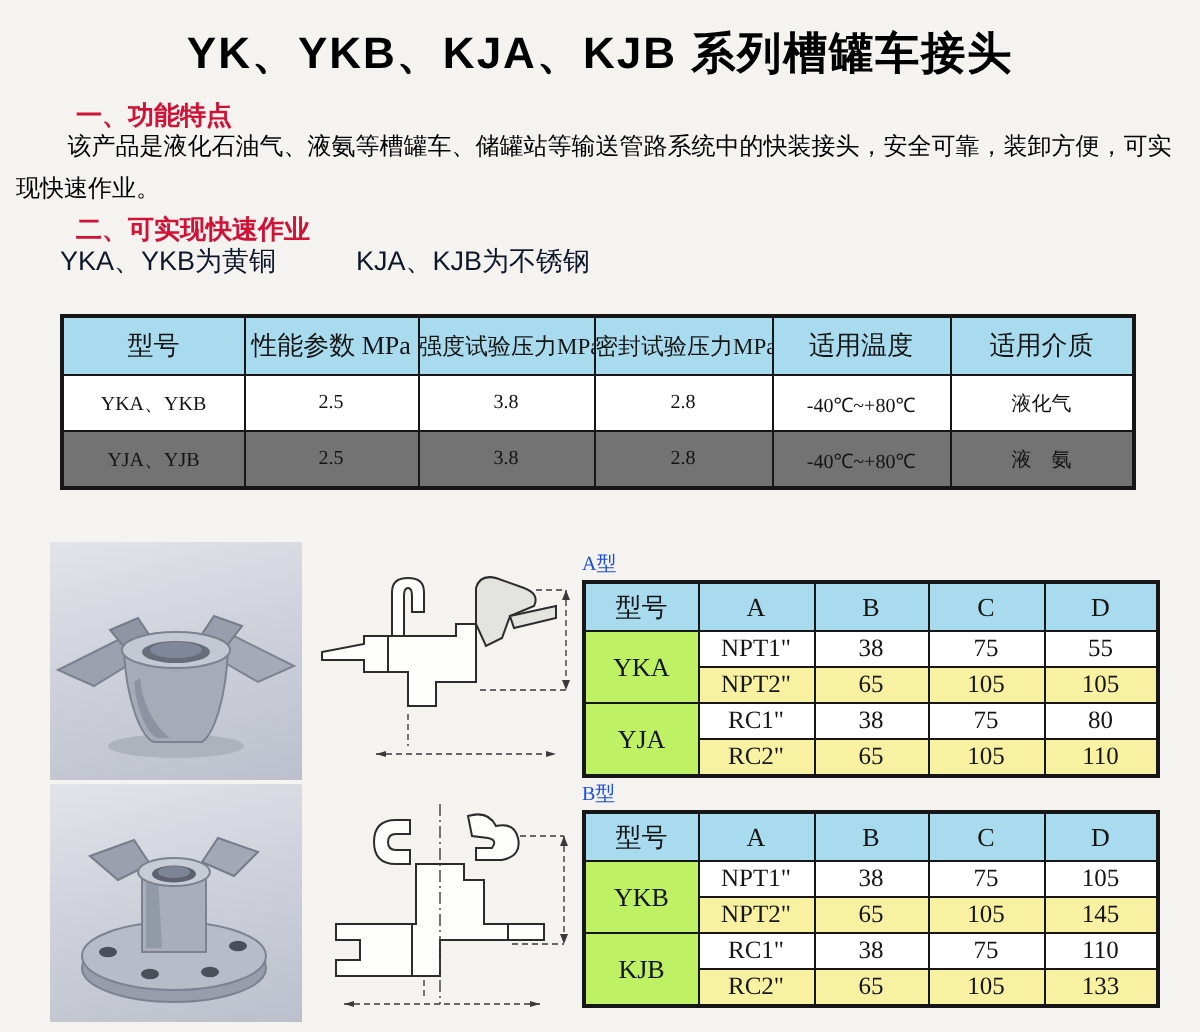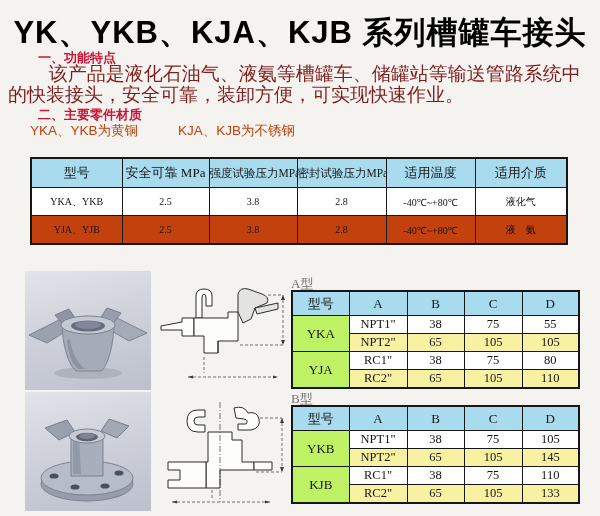--- a/index.html
+++ b/index.html
@@ -3,50 +3,50 @@
 <meta charset="utf-8">
 <style>
   html,body{margin:0;padding:0;}
   #page{
     position:relative; width:600px; height:516px; overflow:hidden;
     background:#f4f3f0; color:#1c1c1c;
     font-family:"Liberation Sans", sans-serif;
   }
   .title{
     position:absolute; top:12px; left:0; width:100%; text-align:center;
-    font-size:31px; font-weight:bold; letter-spacing:1px; color:#000;
+    font-size:22px; font-weight:bold; letter-spacing:1px; color:#000;
   }
   .sec-head{
     position:absolute; left:38px; color:#cf1236; font-weight:bold; font-size:13px;
   }
   .para{
     position:absolute; left:8px; top:63px; width:586px; margin:0;
-    font-size:19px; line-height:21px; text-indent:2.15em; color:#7f1d1d;
+    font-size:12px; line-height:21px; text-indent:2.15em; color:#000000;
   }
   .materials{
-    position:absolute; left:30px; top:122px; font-size:13.5px; color:#c2410c;
+    position:absolute; left:30px; top:122px; font-size:13.5px; color:#0f172a;
   }
   .materials .mat2{ margin-left:40px; }
 
   table{ border-collapse:collapse; table-layout:fixed; background:#fff; }
   th,td{
     border:1px solid #161616; text-align:center; padding:0;
     font-family:"Liberation Serif", serif; color:#141414;
     overflow:hidden; white-space:nowrap;
   }
   .perf{
     position:absolute; left:30px; top:157px; width:536px; border:2px solid #161616;
   }
   .perf th{ height:28px; background:#a9dbee; font-weight:normal; font-size:13px; }
   .perf th.hsmall{ font-size:11.5px; }
   .perf td{ height:27px; font-size:10px; }
-  .perf tr.ylw td{ background:#c2410c; }
+  .perf tr.ylw td{ background:#737373; }
 
   .type-label{
-    position:absolute; font-family:"Liberation Serif", serif; font-size:13px; color:#737373;
+    position:absolute; font-family:"Liberation Serif", serif; font-size:10px; color:#1d4ed8;
   }
   .dim{
     position:absolute; width:287px; border:2px solid #161616;
   }
   .dim th{ height:23px; background:#a9dbee; font-weight:normal; font-size:13px; }
   .dim td{ height:17px; font-size:12.5px; }
   .dim td.model{ font-size:13px; background:#bef264; }
   .dim td.ylw{ background:#f8f1a1; }
 
   .photo{
@@ -58,39 +58,39 @@
 </head>
 <body>
 
 <div id="page">
 
   <div class="title">YK、YKB、KJA、KJB 系列槽罐车接头</div>
 
   <div class="sec-head" style="top:49px">一、功能特点</div>
   <p class="para">该产品是液化石油气、液氨等槽罐车、储罐站等输送管路系统中的快装接头，安全可靠，装卸方便，可实现快速作业。</p>
 
-  <div class="sec-head" style="top:106px">二、主要零件材质</div>
+  <div class="sec-head" style="top:106px">二、可实现快速作业</div>
   <div class="materials">
     <span>YKA、YKB为黄铜</span><span class="mat2">KJA、KJB为不锈钢</span>
   </div>
 
 
   <table class="perf">
     <colgroup>
         <col style="width:91px">
         <col style="width:87px">
         <col style="width:88px">
         <col style="width:89px">
         <col style="width:89px">
         <col style="width:92px">
       </colgroup>
     <tbody>
         <tr>
       <th>型号</th>
-      <th>安全可靠 MPa</th>
+      <th>性能参数 MPa</th>
       <th class="hsmall">强度试验压力MPa</th>
       <th class="hsmall">密封试验压力MPa</th>
       <th>适用温度</th>
       <th>适用介质</th>
     </tr>
     <tr>
       <td>YKA、YKB</td>
       <td>2.5</td>
       <td>3.8</td>
       <td>2.8</td>

